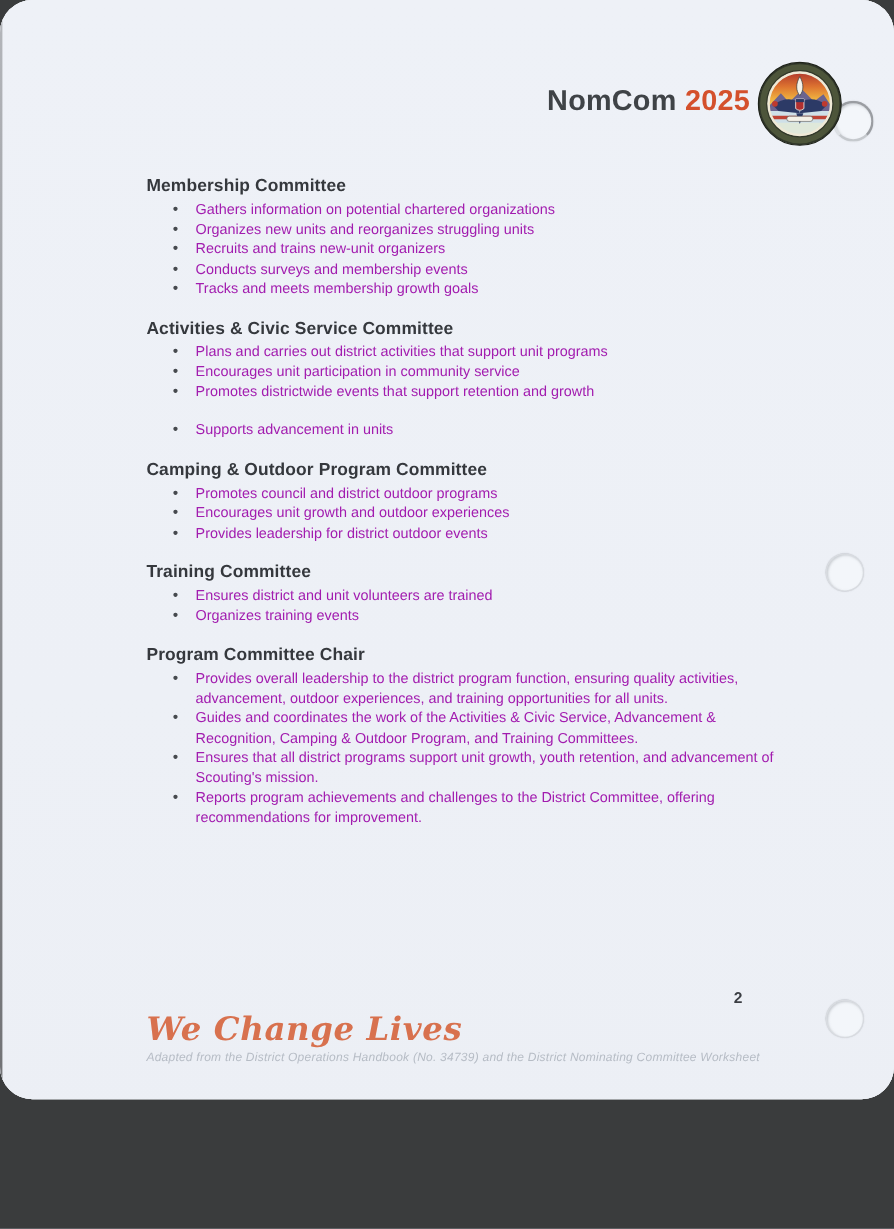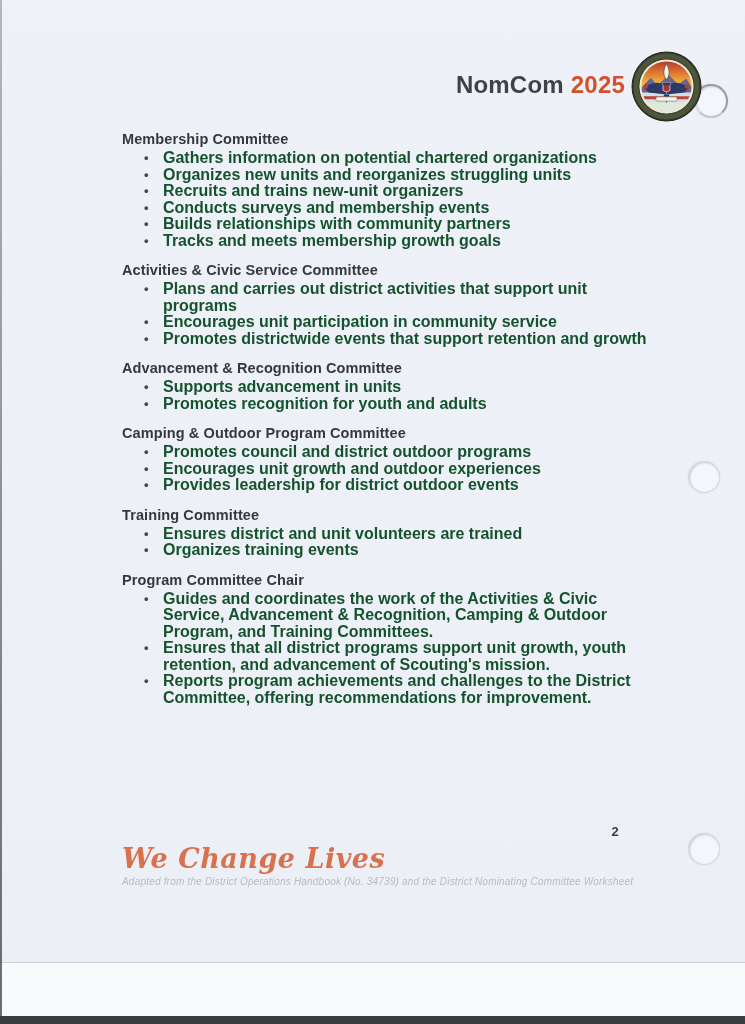--- a/index.html
+++ b/index.html
@@ -2,22 +2,23 @@
 <html><head>
 <meta charset="utf-8">
 <style>
   html,body { margin:0; padding:0; }
   body {
     width:745px; height:1024px; overflow:hidden;
     font-family:"Liberation Sans", sans-serif;
     background:#3a3c3d;
   }
   .scan {
-    position:relative; width:745px; height:1024px; overflow:hidden;
+    position:relative; width:745px; height:916px; overflow:hidden;
     background:#f7fafa;
+    border-radius:27px;
   }
   
   .paper {
     position:absolute; left:0; top:0; width:745px; height:962px;
     background:linear-gradient(180deg,#eef1f7 0%,#edf0f6 60%,#ecEFf5 100%);
     background-color:#edf0f6;
     border-bottom:1px solid #ccd2d8;
   }
   .under-sheet {
     position:absolute; left:0; top:963px; width:745px; height:53px;
@@ -46,29 +47,29 @@
   
   .header-title {
     position:absolute; left:0; top:71px; width:625px;
     text-align:right; font-size:24px; font-weight:bold;
     color:#3f4347; letter-spacing:.2px; white-space:nowrap;
   }
   .header-title .year { color:#d4502c; margin-left:7px; }
   .logo-wrap { position:absolute; left:631px; top:51px; width:71px; height:71px; }
   
   .content { position:absolute; left:122px; top:130px; width:525px; }
-  .section { margin:0 0 12px 0; }
+  .section { margin:16px 0 12px 0; }
   .section-heading {
     font-size:14.5px; font-weight:bold; color:#35383d;
     line-height:18px; letter-spacing:.1px;
   }
   ul.bullet-list { margin:2px 0 0 0; padding:0; list-style:none; }
   ul.bullet-list li {
-    position:relative; padding-left:41px; font-size:16px;
-    color:#14532d; line-height:16.5px; max-width:505px;font-weight:bold;
+    position:relative; padding-left:41px; font-size:12px;
+    color:#a21caf; line-height:16.5px; max-width:505px;
   }
   ul.bullet-list li::before {
     content:"\2022"; position:absolute; left:22px; top:0;
     color:#46494e; font-size:13px;
   }
   
   .page-number {
     position:absolute; left:600px; top:824px; width:30px; text-align:center;
     font-size:13px; font-weight:bold; color:#3b3e43;
   }
@@ -138,57 +139,55 @@
   </div>
 
   <div class="content">
       <div class="section">
         <div class="section-heading">Membership Committee</div>
         <ul class="bullet-list">
           <li>Gathers information on potential chartered organizations</li>
           <li>Organizes new units and reorganizes struggling units</li>
           <li>Recruits and trains new-unit organizers</li>
           <li>Conducts surveys and membership events</li>
-          <li>Builds relationships with community partners</li>
           <li>Tracks and meets membership growth goals</li>
         </ul>
       </div>
       <div class="section">
         <div class="section-heading">Activities &amp; Civic Service Committee</div>
         <ul class="bullet-list">
           <li>Plans and carries out district activities that support unit programs</li>
           <li>Encourages unit participation in community service</li>
           <li>Promotes districtwide events that support retention and growth</li>
         </ul>
       </div>
       <div class="section">
-        <div class="section-heading">Advancement &amp; Recognition Committee</div>
         <ul class="bullet-list">
           <li>Supports advancement in units</li>
-          <li>Promotes recognition for youth and adults</li>
         </ul>
       </div>
       <div class="section">
         <div class="section-heading">Camping &amp; Outdoor Program Committee</div>
         <ul class="bullet-list">
           <li>Promotes council and district outdoor programs</li>
           <li>Encourages unit growth and outdoor experiences</li>
           <li>Provides leadership for district outdoor events</li>
         </ul>
       </div>
       <div class="section">
         <div class="section-heading">Training Committee</div>
         <ul class="bullet-list">
           <li>Ensures district and unit volunteers are trained</li>
           <li>Organizes training events</li>
         </ul>
       </div>
       <div class="section">
         <div class="section-heading">Program Committee Chair</div>
         <ul class="bullet-list">
+          <li>Provides overall leadership to the district program function, ensuring quality activities, advancement, outdoor experiences, and training opportunities for all units.</li>
           <li>Guides and coordinates the work of the Activities &amp; Civic Service, Advancement &amp; Recognition, Camping &amp; Outdoor Program, and Training Committees.</li>
           <li>Ensures that all district programs support unit growth, youth retention, and advancement of Scouting's mission.</li>
           <li>Reports program achievements and challenges to the District Committee, offering recommendations for improvement.</li>
         </ul>
       </div>
     </div>
 
   <div class="page-number">2</div>
   <div class="tagline">We Change Lives</div>
   <div class="source-note">Adapted from the District Operations Handbook (No. 34739) and the District Nominating Committee Worksheet</div>

